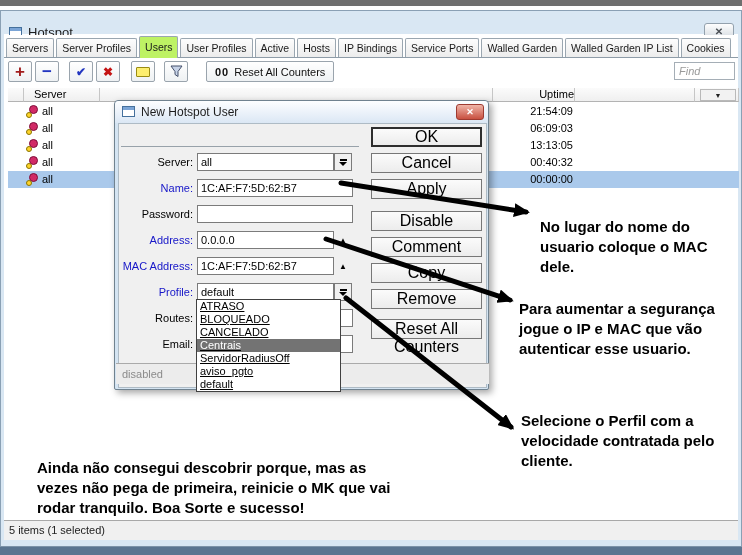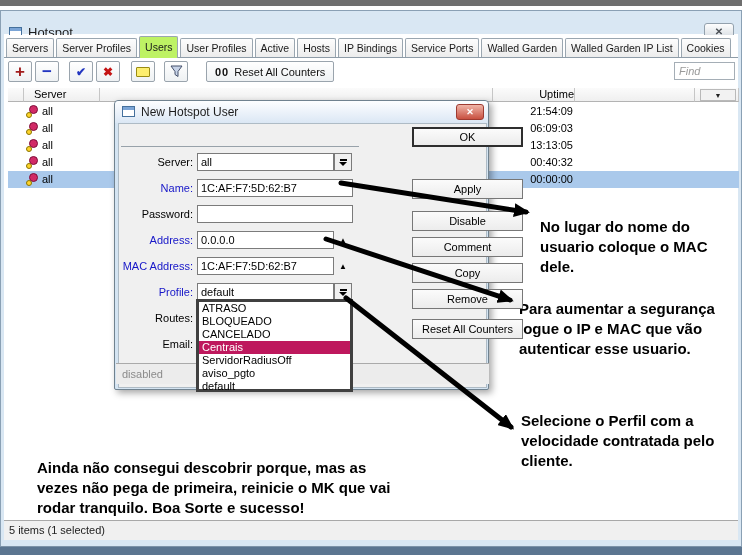--- a/index.html
+++ b/index.html
@@ -104,32 +104,32 @@
   .w-long { width:156px; } .w-short { width:137px; }
   .combo-btn { position:absolute; left:219px; width:18px; height:18px; border:1px solid #7b7b7b;
                background:#f0f0f0; display:flex; flex-direction:column; align-items:center; justify-content:center; }
   .cbar { width:7px; height:2px; background:#000; margin-bottom:1px; }
   .ctri { width:0; height:0; border-left:4px solid transparent; border-right:4px solid transparent;
           border-top:4px solid #000; }
   .uparrow { position:absolute; left:224px; font-size:8px; color:#000; }
   .fr0{top:52px}.fr1{top:78px}.fr2{top:104px}.fr3{top:130px}.fr4{top:156px}.fr5{top:182px}.fr6{top:208px}.fr7{top:234px}
 
   .dbtn { position:absolute; left:256px; width:111px; height:20px; background:linear-gradient(#fbfbfb,#ececec);
-          border:1px solid #777; font-size:11px; text-align:center; line-height:18px; color:#000;margin-left:41px; }
+          border:1px solid #777; font-size:16px; text-align:center; line-height:18px; color:#000; }
   .dbtn.ok { border:2px solid #2e2e2e; line-height:16px; }
   .b0{top:26px}.b1{top:52px}.b2{top:78px}.b3{top:110px}.b4{top:136px}.b5{top:162px}.b6{top:188px}.b7{top:218px}
 
   .dlg-status { position:absolute; left:1px; top:262px; width:373px; height:21px; background:#ececec;
                 border-top:1px solid #aaa; font-size:11px; color:#8b8b8b; line-height:20px; padding-left:6px; }
 
   
-  .ddlist { left:196px; top:299px; width:157px; height:93px; background:#fff; border:3px solid #404040;
-            z-index:20; display:flex; flex-direction:column; }
+  .ddlist { left:196px; top:299px; width:145px; height:93px; background:#fff; border:1px solid #404040;
+            z-index:20; display:flex; flex-direction:column;text-decoration:underline; }
   .dditem { flex:1; font-size:11px; line-height:13px; padding-left:3px; color:#000; display:flex; align-items:center; }
-  .dditem.sel { background:#be185d; color:#fff; }
+  .dditem.sel { background:#737373; color:#fff; }
 
   
   .ann { position:absolute; z-index:5; font-size:15px; font-weight:bold; color:#000;
          line-height:20px; white-space:pre-line; }
   .ann1 { left:540px; top:217px; }
   .ann2 { left:519px; top:299px; }
   .ann3 { left:521px; top:411px; }
   .ann4 { left:37px;  top:458px; }
 
   .arrows { position:absolute; left:0; top:0; width:742px; height:555px; z-index:30; pointer-events:none; }
@@ -285,20 +285,21 @@
       <span class="ctri"></span>
     </div>
 
   <div class="flabel fr6">Routes:</div>
   <input class="fld fr6 w-long" value="" style="">
 
   <div class="flabel fr7">Email:</div>
   <input class="fld fr7 w-long" value="" style="">
 
   <div class="dbtn ok b0">OK</div>
+  <div class="dbtn b1">Cancel</div>
   <div class="dbtn b2">Apply</div>
   <div class="dbtn b3">Disable</div>
   <div class="dbtn b4">Comment</div>
   <div class="dbtn b5">Copy</div>
   <div class="dbtn b6">Remove</div>
   <div class="dbtn b7">Reset All Counters</div>
 
   <div class="dlg-status">disabled</div>
 </div>
 

